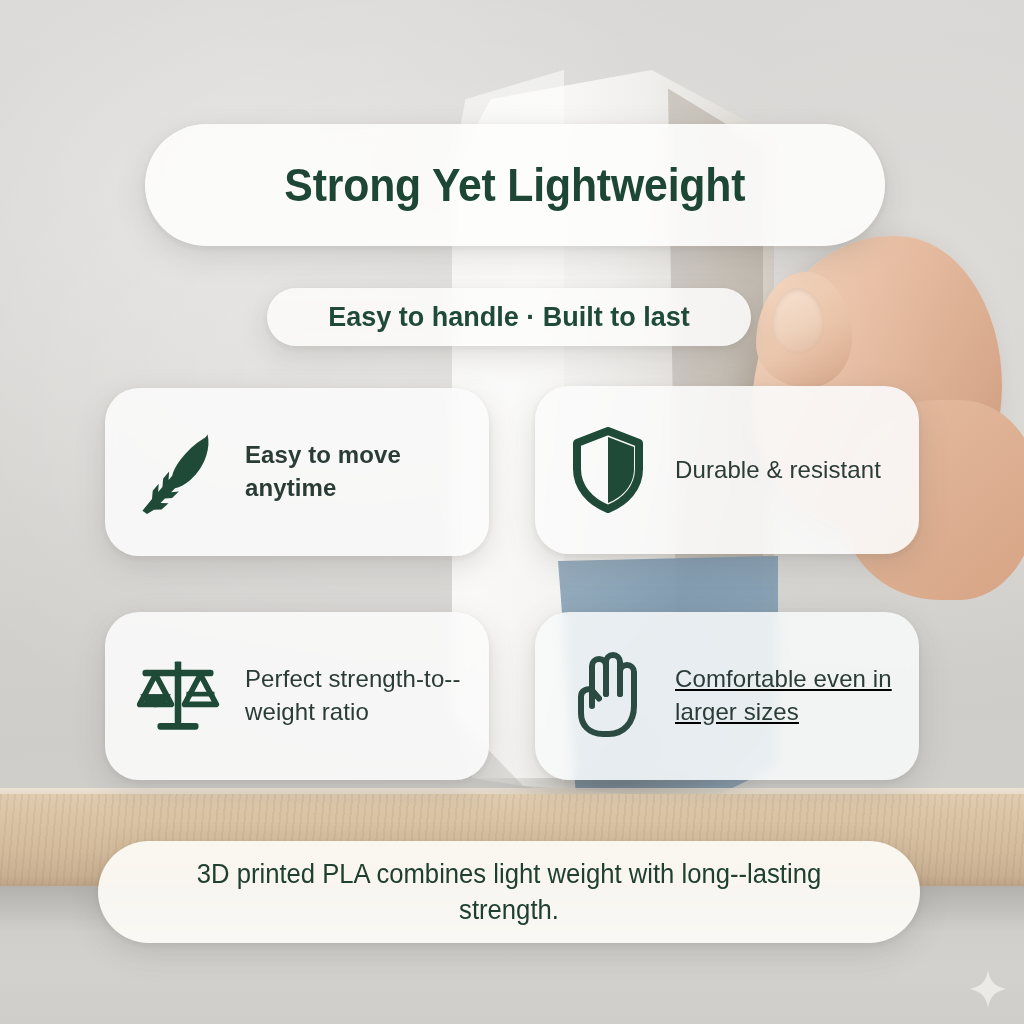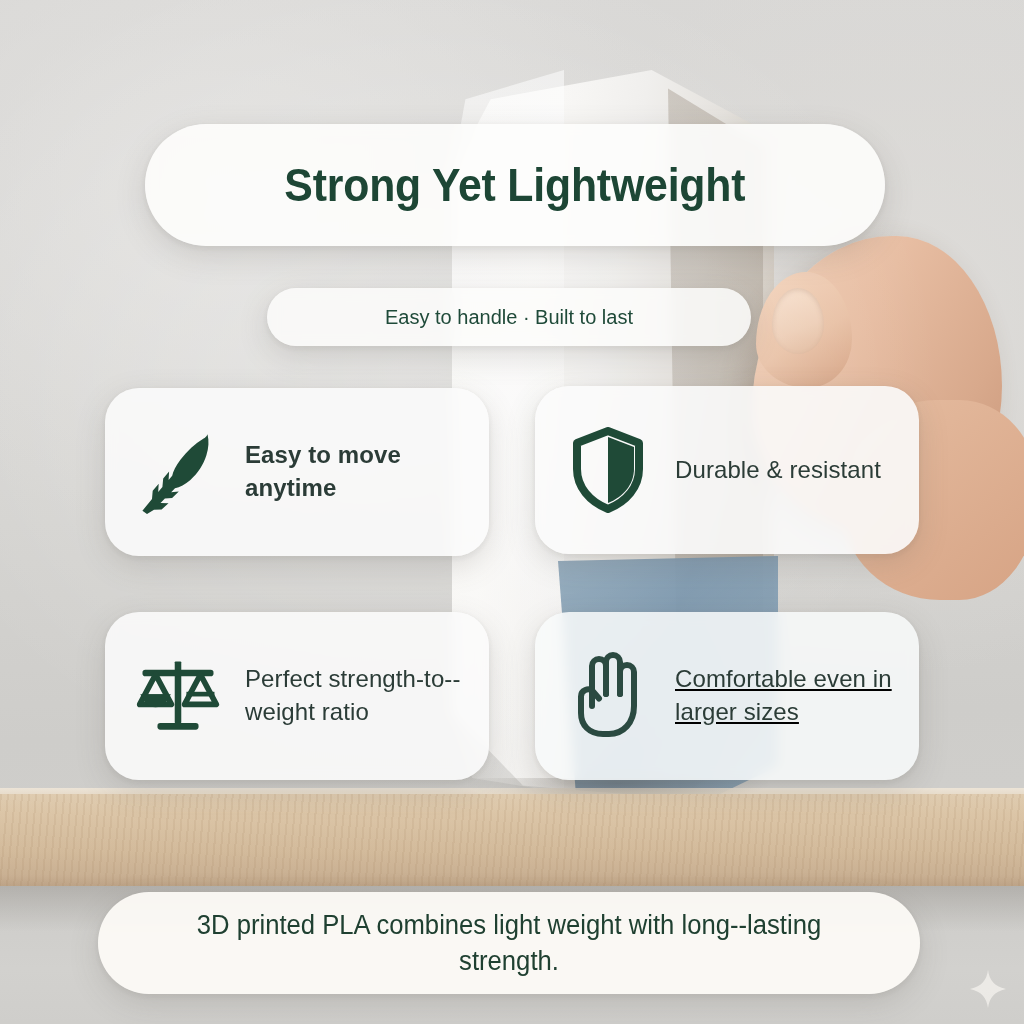--- a/index.html
+++ b/index.html
@@ -134,21 +134,21 @@
     white-space:nowrap;
   }
 
   #subtitle-pill {
     left:267px; top:288px; width:484px; height:58px;
     border-radius:29px;
     display:flex; align-items:center; justify-content:center;
     background:rgba(251,251,250,.86);
   }
   .subtitle-text {
-    color:#1f4a39; font-size:20px; font-weight:normal;
+    color:#1f4a39; font-size:27px; font-weight:bold;
     white-space:nowrap;
   }
 
   .feature-card {
     width:384px; height:168px;
     border-radius:34px;
     display:flex; align-items:center;
     padding:0 26px 0 30px;
     gap:24px;
     background:rgba(251,251,250,.89);
@@ -160,21 +160,21 @@
 
   .card-icon { width:86px; flex:0 0 86px; height:92px; display:flex; align-items:center; justify-content:center; }
   .card-icon svg { display:block; }
 
   .card-label {
     color:#2b3c37; font-size:24px; line-height:1.36;
     letter-spacing:.1px;
   }
 
   #footer-pill {
-    left:98px; top:892px; width:822px; height:102px;
+    left:98px; top:841px; width:822px; height:102px;
     border-radius:51px;
     display:flex; align-items:center; justify-content:center;
     background:rgba(253,251,246,.93);
     padding:16px 52px;
   }
   .footer-text {
     color:#1f4031; font-size:27px; line-height:1.34; text-align:center;
     transform:scaleX(.95);
   }
 

